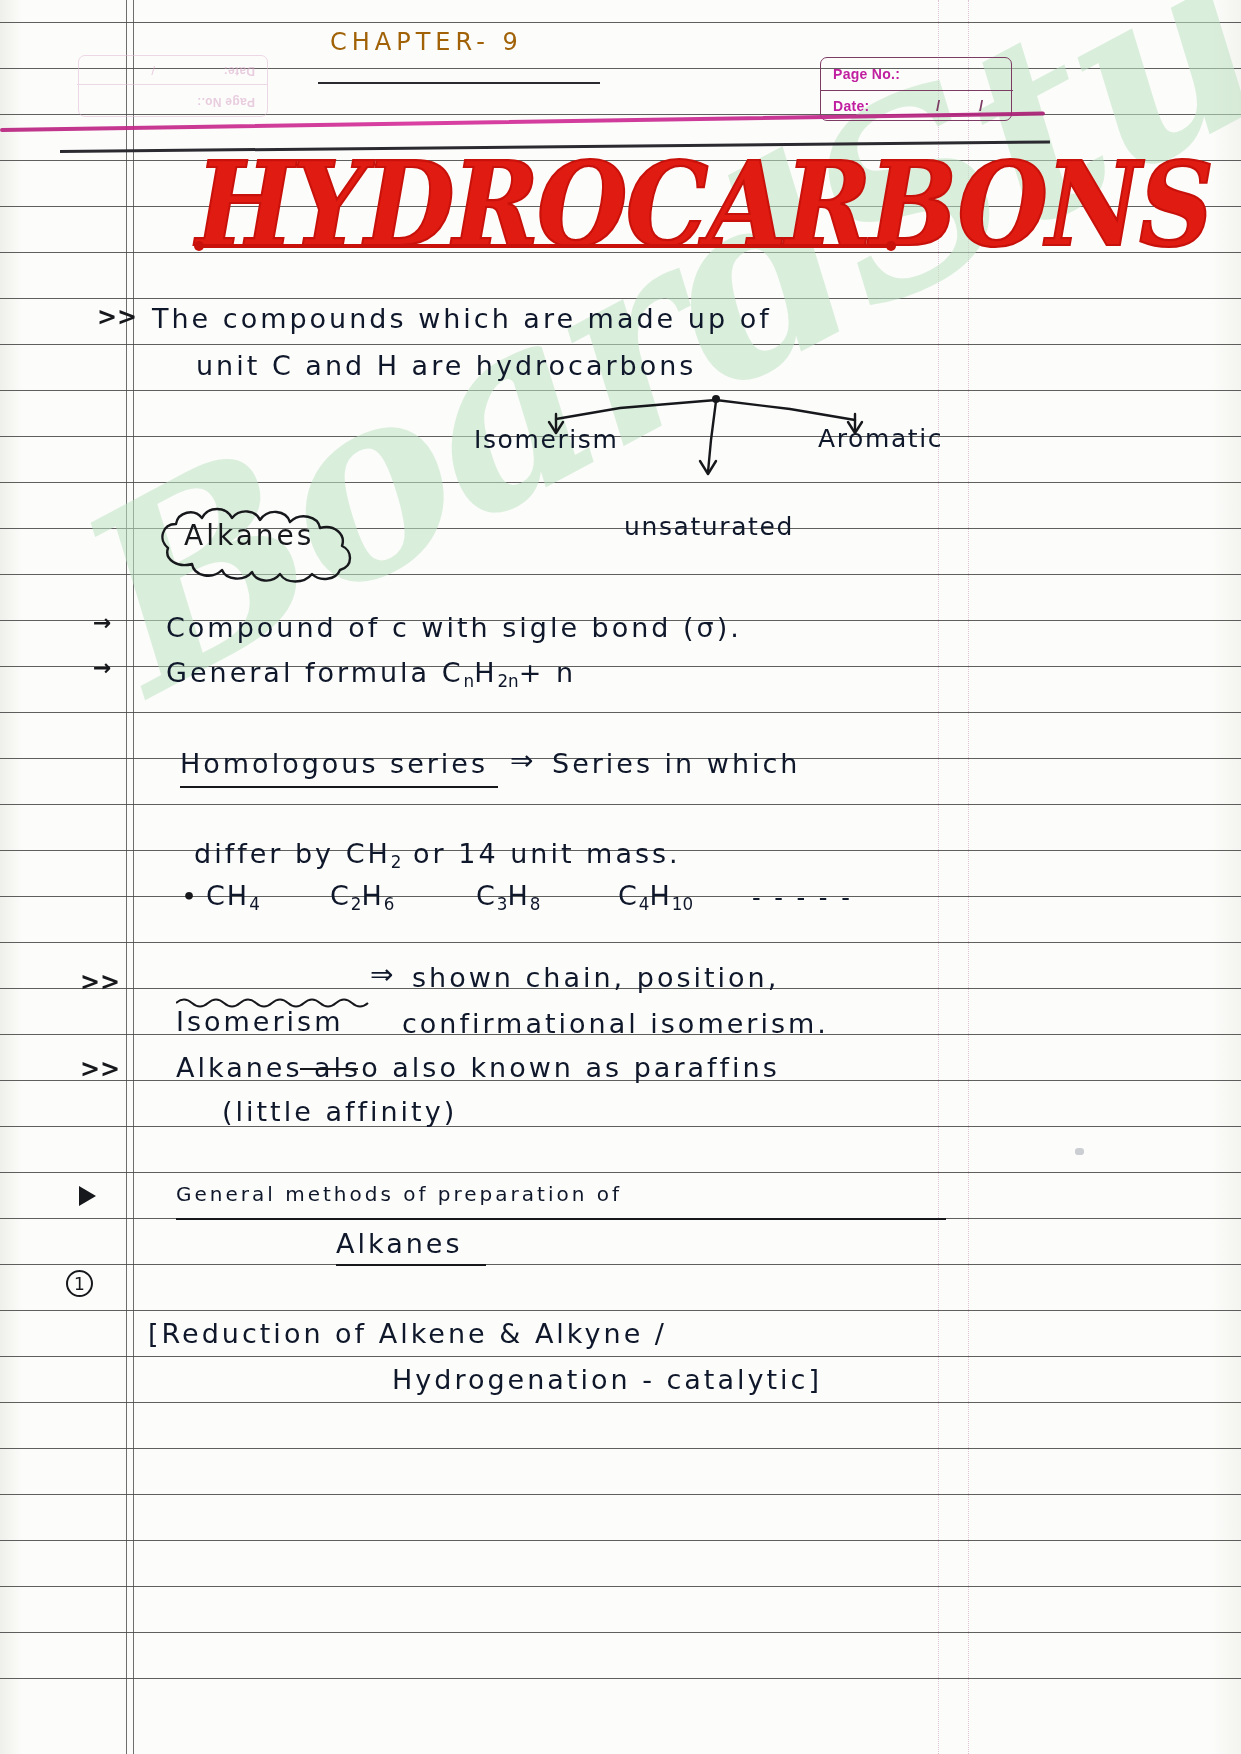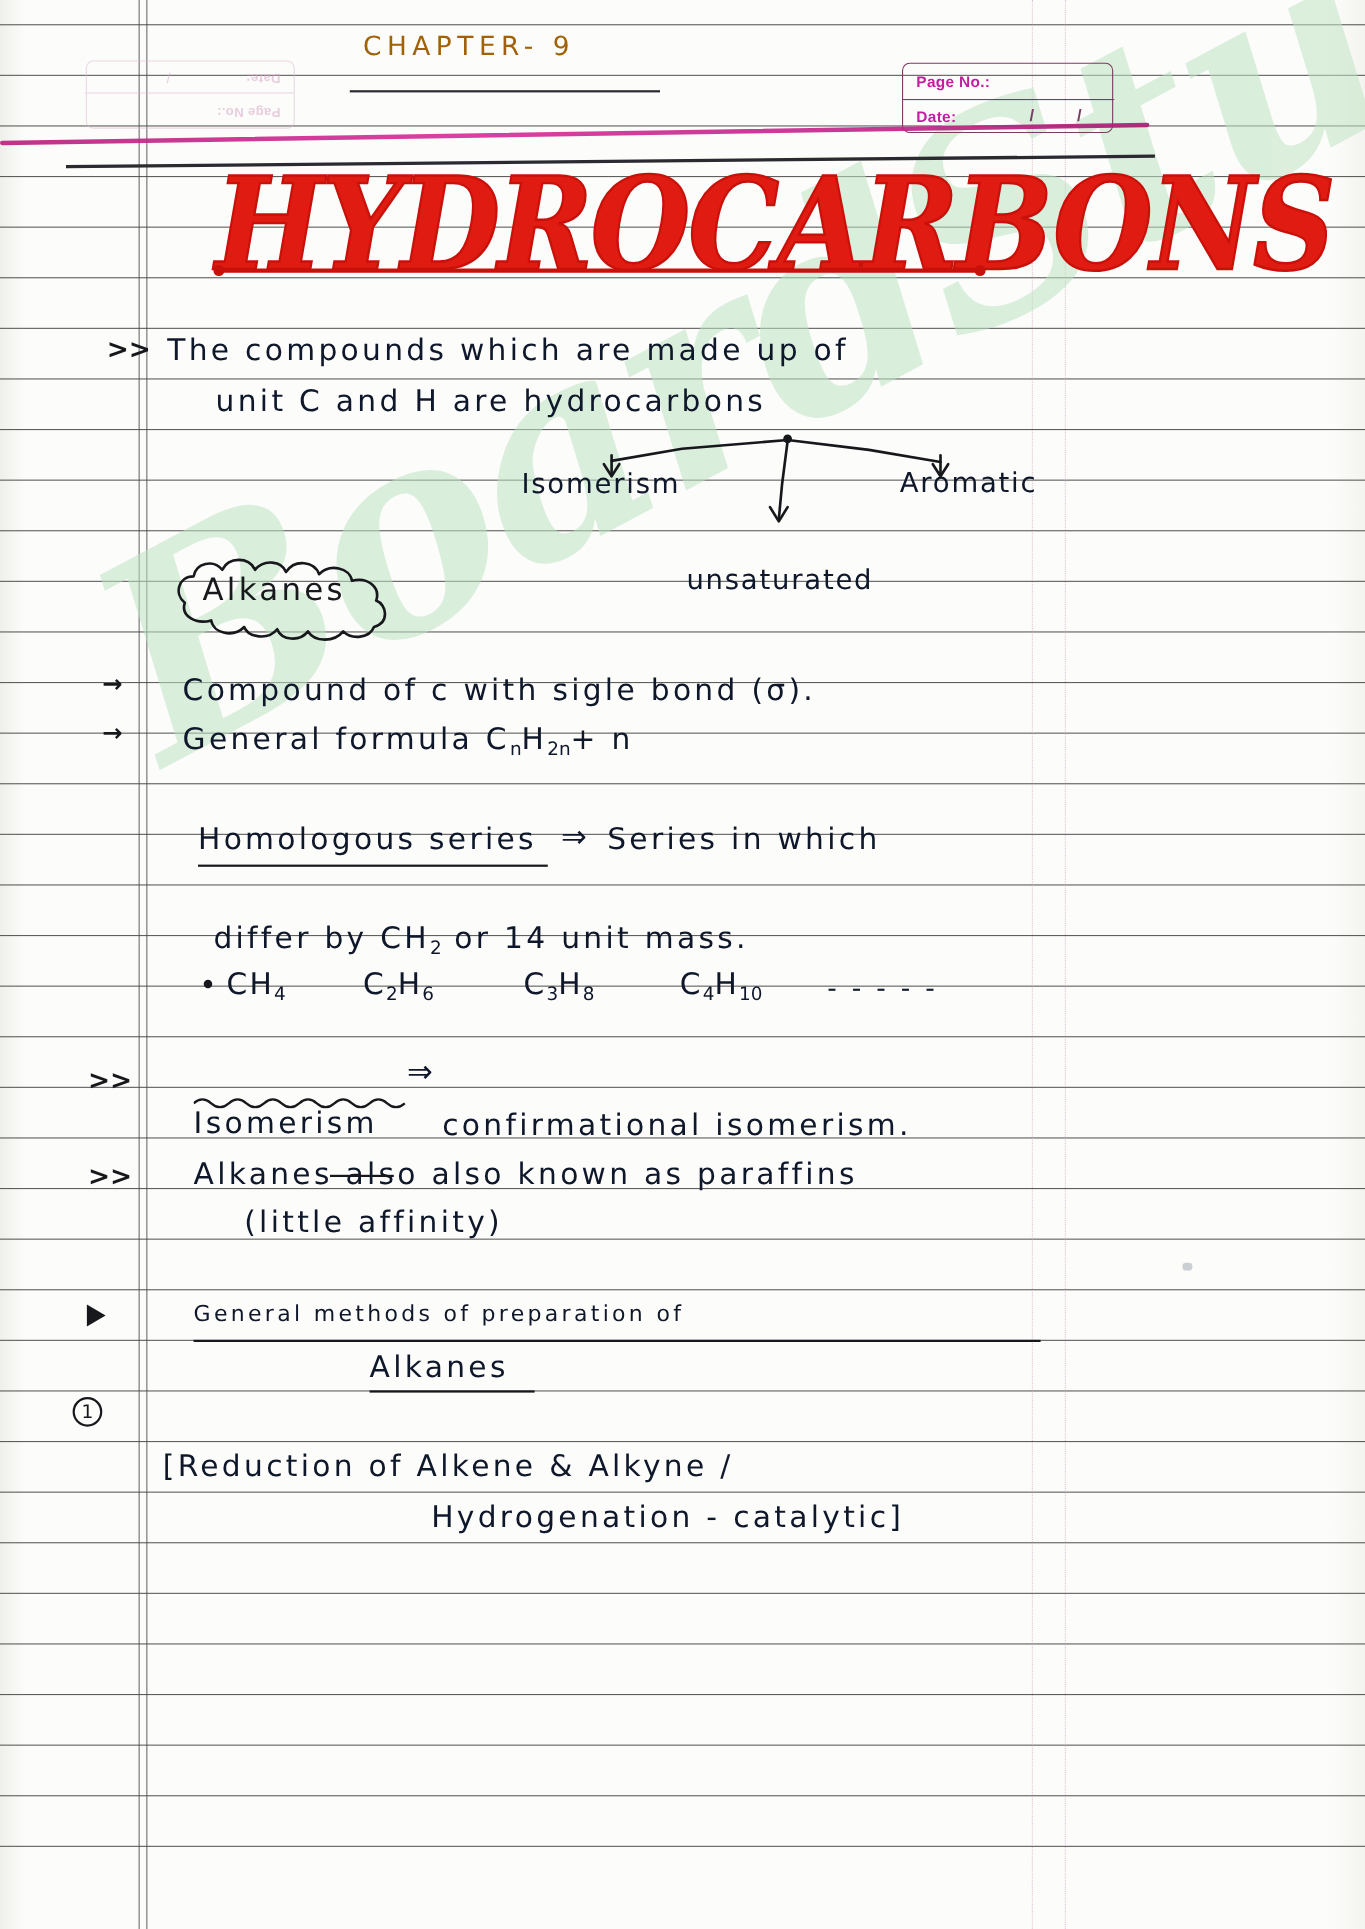--- a/index.html
+++ b/index.html
@@ -385,20 +385,21 @@
   <div class="hand" style="left:476px; top:880px; font-size:27px; letter-spacing:2px;">C<sub>3</sub>H<sub>8</sub></div>
   <div class="hand" style="left:618px; top:880px; font-size:27px; letter-spacing:2px;">C<sub>4</sub>H<sub>10</sub></div>
   <div class="hand" style="left:752px; top:884px; font-size:24px; letter-spacing:3px;">- - - - -</div>
 
   <div class="marker" style="left:80px; top:968px;">&gt;&gt;</div>
   <div class="hand sp" style="left:176px; top:962px; font-size:27px;margin-top:44px;">Isomerism</div>
   <svg class="wavy" style="left:176px; top:996px; width:196px; height:12px;">
     <path d="M0 7 Q 8 0 16 7 T 32 7 T 48 7 T 64 7 T 80 7 T 96 7 T 112 7 T 128 7 T 144 7 T 160 7 T 176 7 T 192 7" fill="none" stroke="#16181c" stroke-width="2"></path>
   </svg>
   <div class="hand" style="left:370px; top:958px; font-size:28px;">⇒</div>
+  <div class="hand sp" style="left:412px; top:962px; font-size:27px;">shown chain, position,</div>
   <div class="hand sp" style="left:402px; top:1008px; font-size:27px;">confirmational isomerism.</div>
 
   <div class="marker" style="left:80px; top:1055px;">&gt;&gt;</div>
   <div class="hand sp" style="left:176px; top:1052px; font-size:27px;">Alkanes also also known as paraffins</div>
   <div class="uline" style="left:300px; top:1068px; width:58px; border-top:2.2px solid #16181c;"></div>
   <div class="hand sp" style="left:222px; top:1096px; font-size:27px;">(little affinity)</div>
   <div class="smudge" style="left:1075px; top:1148px; width:9px; height:7px;"></div>
 
   <div class="tri" style="left:79px; top:1186px;"></div>
   <div class="hand sp" style="left:176px; top:1182px; font-size:20px;">General methods of preparation of</div>

